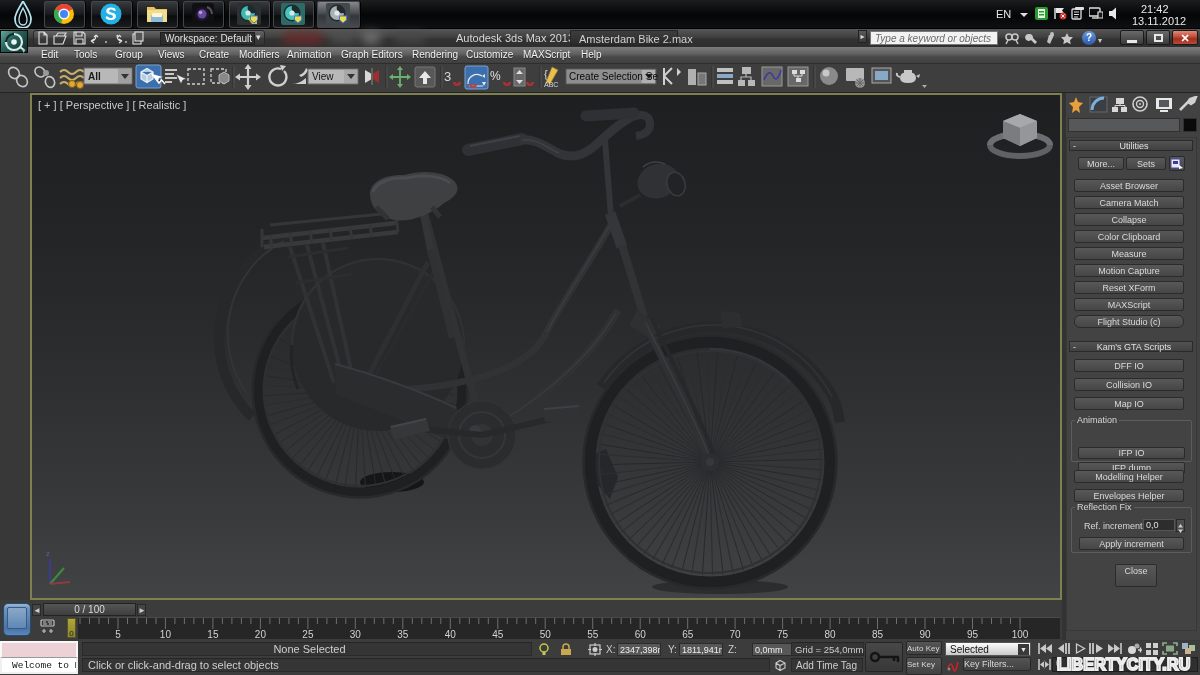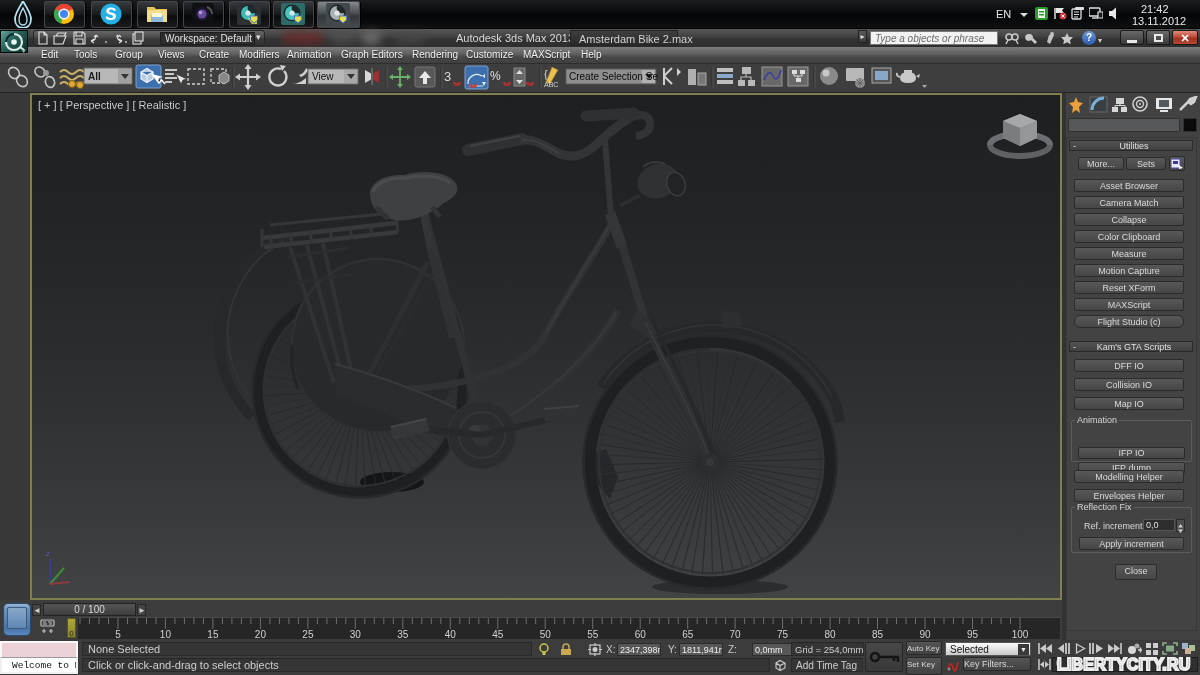--- a/index.html
+++ b/index.html
@@ -148,21 +148,21 @@
  </svg>
  <div id="wsdd" class="abs">Workspace: Default</div>
  <div class="abs" style="left:256px;top:3px;width:10px;height:13px;color:#ddd;font-size:9px;">▾</div>
  <div class="abs blur1" style="left:283px;top:3px;width:40px;height:12px;background:#6e2a2a;border-radius:3px;"></div>
  <div class="abs blur1" style="left:330px;top:4px;width:26px;height:10px;background:#555;border-radius:3px;"></div>
  <div class="abs blur1" style="left:362px;top:3px;width:18px;height:12px;background:#777;border-radius:3px;"></div>
  <div class="abs blur1" style="left:395px;top:4px;width:30px;height:10px;background:#4a4a4a;border-radius:3px;"></div>
  <div id="titletext" class="abs" style="left:456px;top:3px;">Autodesk 3ds Max  2013 x64</div>
  <div class="abs" style="left:570px;top:1px;width:108px;height:16px;background:linear-gradient(180deg,#3e3e3e,#2a2a2a);border:1px solid #242424;color:#d0d0d0;font-size:11px;padding:2px 0 0 8px;white-space:nowrap;">Amsterdam Bike 2.max</div>
  <div class="abs" style="left:858px;top:1px;width:9px;height:13px;background:linear-gradient(180deg,#5a5a5a,#3a3a3a);border:1px solid #222;color:#ddd;font-size:8px;line-height:12px;text-align:center;">▸</div>
- <div id="searchbox" class="abs">Type a objects or phrase</div>
+ <div id="searchbox" class="abs">Type a keyword or objects</div>
  <svg class="abs" style="left:1005px;top:3px" width="70" height="13">
   <g fill="#c8c8c8">
    <circle cx="4" cy="5" r="3" fill="none" stroke="#c8c8c8" stroke-width="1.5"></circle>
           <circle cx="10" cy="5" r="3" fill="none" stroke="#c8c8c8" stroke-width="1.5"></circle>
           <path d="M3 8 l-2 4 M11 8 l2 4" stroke="#c8c8c8" stroke-width="1.5"></path>
    <path d="M24 2 a3.5 3.5 0 1 0 2 6 l4 4 2-2 -4-4 a3.5 3.5 0 0 0 -4 -4 Z"></path>
    <path d="M44 3 l5 0 -4 9 -3 -2 Z" fill="#c0c0c0"></path>
           <circle cx="47" cy="2" r="2" fill="#c0c0c0"></circle>
    <path d="M62 1 l1.8 3.8 4.2.5 -3 2.9 .7 4.1 -3.7 -2 -3.7 2 .7 -4.1 -3 -2.9 4.2 -.5 Z"></path>
   </g>
@@ -612,21 +612,21 @@
  <div class="rbtn" style="left:12px;top:377px;width:110px;height:13px;line-height:12px;">Modelling Helper</div>
  <div class="rbtn" style="left:12px;top:396px;width:110px;height:13px;line-height:12px;">Envelopes Helper</div>
  <div class="gbox" style="left:9px;top:414px;width:121px;height:46px;"></div>
  <div class="glabel" style="left:13px;top:409px;">Reflection Fix</div>
  <div class="abs" style="left:22px;top:428px;color:#d8d8d8;font-size:9px;">Ref. increment</div>
  <div class="abs" style="left:81px;top:426px;width:32px;height:12px;background:#2d2d2d;border:1px solid #555;color:#e0e0e0;font-size:9px;padding:0 2px;">0,0</div>
  <div class="abs" style="left:114px;top:426px;width:9px;height:13px;background:#4e4e4e;border:1px solid #2a2a2a;"><svg width="7" height="11">
           <path d="M3.5 1 l2.5 3.5 h-5 Z M3.5 10 l2.5 -3.5 h-5 Z" fill="#ccc"></path>
         </svg></div>
  <div class="rbtn" style="left:17px;top:444px;width:105px;height:13px;line-height:12px;">Apply increment</div>
- <div class="rbtn" style="left:53px;top:471px;width:42px;height:16px;line-height:12px;">Close</div>
+ <div class="rbtn" style="left:53px;top:471px;width:42px;height:23px;line-height:12px;">Close</div>
 </div>
 
 <div id="botwrap" class="abs" style="background:transparent;">
  <div class="abs" style="left:0;top:0;width:1062px;height:41px;background:#3c3c3c;"></div>
  <div class="abs" style="left:0;top:41px;width:1200px;height:34px;background:#3c3c3c;"></div>
  <div class="abs" style="left:3px;top:3px;width:28px;height:33px;border-radius:5px;background:linear-gradient(180deg,#9ab8d8 0%,#6a94c0 15%,#4a74a8 80%,#5a88c0 100%);border:1px solid #2a4a6a;">
         <div style="margin:3px auto 0;width:20px;height:22px;border-radius:2px;background:linear-gradient(180deg,#8aa8c8,#5f88b5);border:1px solid #3a5a80;"></div>
       </div>
  <div class="abs" style="left:32px;top:4px;width:9px;height:12px;background:#454545;border:1px solid #282828;color:#ccc;font-size:8px;text-align:center;line-height:11px;">◄</div>
  <div class="abs" style="left:43px;top:3px;width:93px;height:13px;background:linear-gradient(180deg,#555,#3e3e3e);border:1px solid #222;color:#d8d8d8;font-size:10px;text-align:center;line-height:12px;">0 / 100</div>
@@ -755,21 +755,21 @@
           <text x="752.1" y="20" font-size="10" fill="#d2d2d2" text-anchor="middle" font-family="Liberation Sans">80</text>
           <text x="799.5" y="20" font-size="10" fill="#d2d2d2" text-anchor="middle" font-family="Liberation Sans">85</text>
           <text x="847.0" y="20" font-size="10" fill="#d2d2d2" text-anchor="middle" font-family="Liberation Sans">90</text>
           <text x="894.5" y="20" font-size="10" fill="#d2d2d2" text-anchor="middle" font-family="Liberation Sans">95</text>
           <text x="942.0" y="20" font-size="10" fill="#d2d2d2" text-anchor="middle" font-family="Liberation Sans">100</text>
         </svg></div>
  <div class="abs" style="left:67px;top:18px;width:9px;height:20px;background:linear-gradient(180deg,#b0a838,#8a8430);border:1px solid #5a5620;color:#222;font-size:8px;text-align:center;line-height:30px;">0</div>
 
  <div class="abs" style="left:0;top:41px;width:78px;height:16px;background:#ecd2d6;border:2px solid #f8f8f8;border-bottom:none;"></div>
  <div class="abs" style="left:0;top:57px;width:78px;height:17px;background:#ffffff;border:2px solid #f0f0f0;border-top:1px solid #999;font-family:'Liberation Mono',monospace;font-size:9.5px;color:#111;line-height:13px;white-space:nowrap;overflow:hidden;padding-left:10px;">Welcome to M<span style="background:#666;color:#fff">i</span></div>
- <div class="statbox" style="left:82px;top:42px;width:450px;height:14px;line-height:13px;padding-left:5px;">None Selected</div>
+ <div class="statbox" style="left:82px;top:42px;width:450px;height:14px;line-height:13px;padding-left:5px;text-align:center;">None Selected</div>
  <div class="statbox" style="left:82px;top:58px;width:688px;height:14px;line-height:13px;padding-left:5px;">Click or click-and-drag to select objects</div>
  <svg class="abs" style="left:538px;top:43px" width="12" height="13">
         <circle cx="6" cy="5" r="4" fill="none" stroke="#c8c850" stroke-width="1.5"></circle>
         <path d="M4.5 9 h3 v3 h-3 Z" fill="#c8c850"></path>
       </svg>
  <svg class="abs" style="left:560px;top:43px" width="12" height="13">
         <rect x="1" y="6" width="10" height="6" fill="#c8a850"></rect>
         <path d="M3 6 v-2 a3 3 0 0 1 6 0 v2" fill="none" stroke="#c8a850" stroke-width="1.5"></path>
       </svg>
  <svg class="abs" style="left:588px;top:43px" width="14" height="13">

